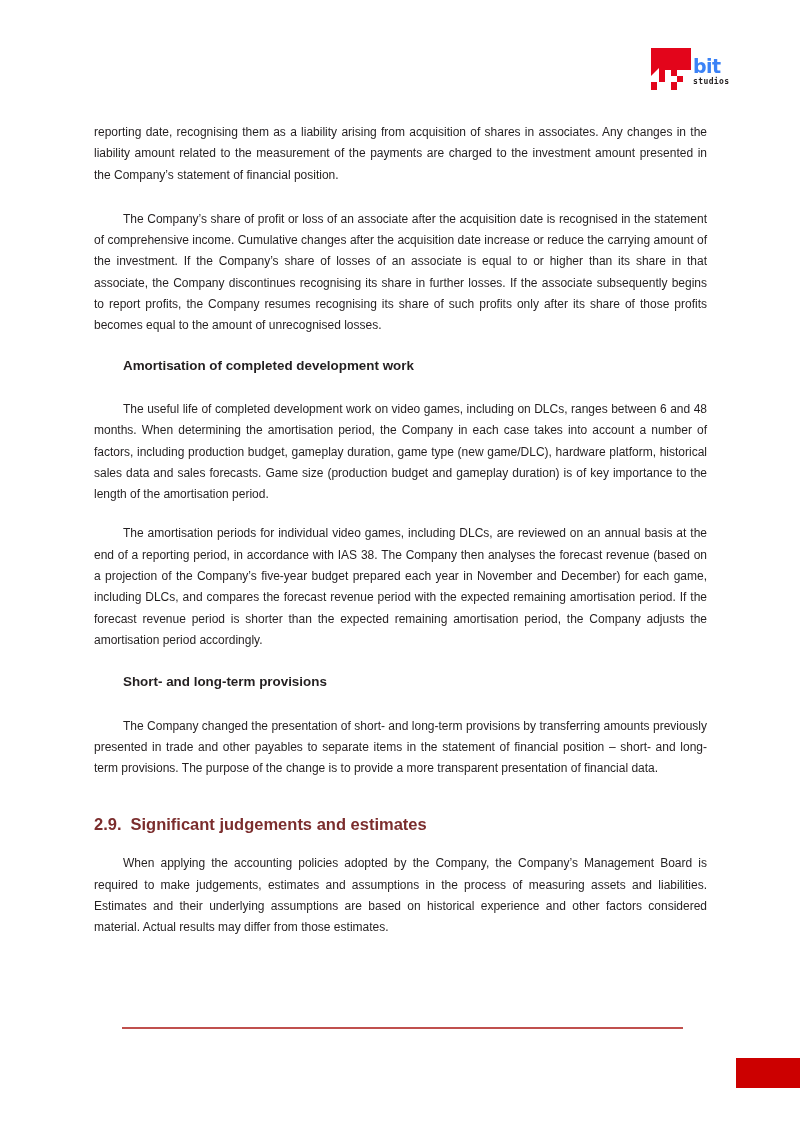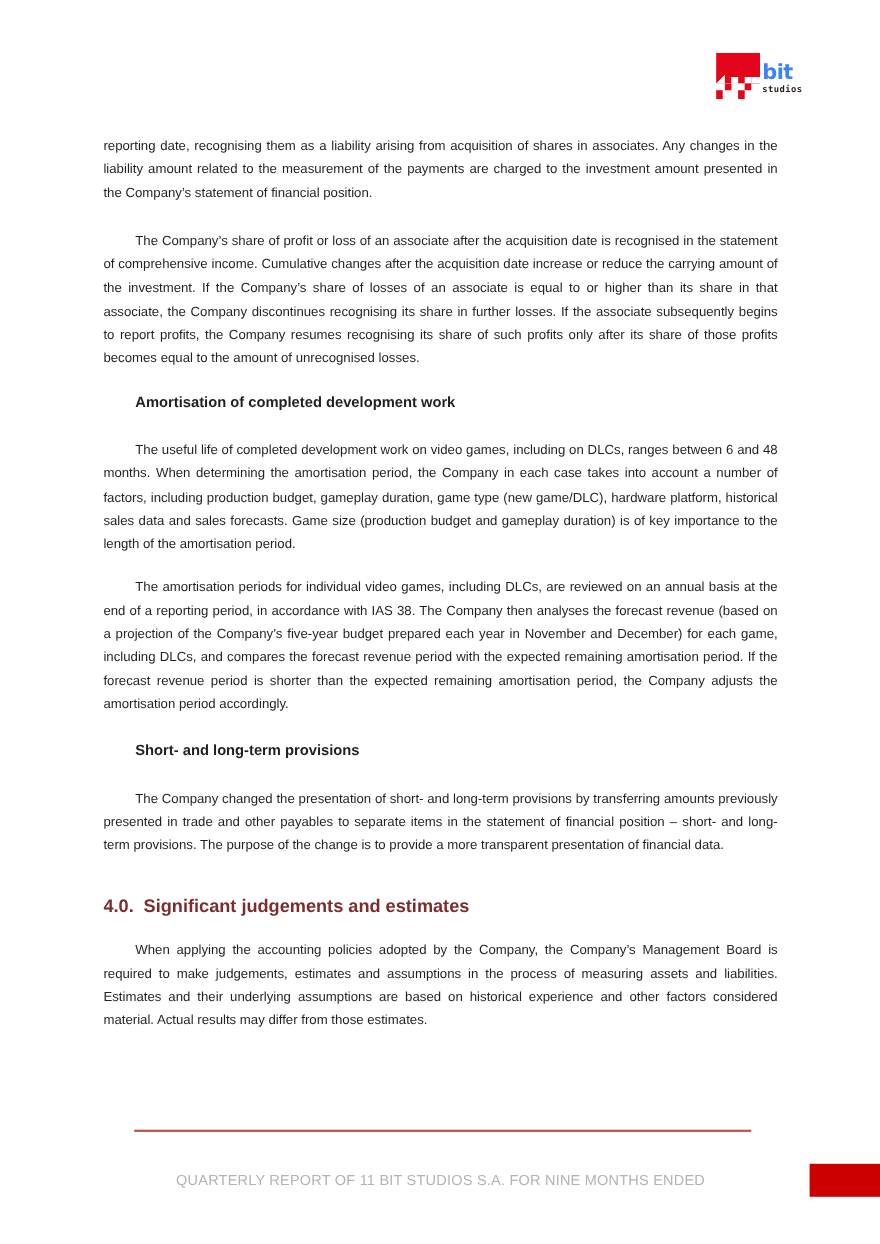--- a/index.html
+++ b/index.html
@@ -184,25 +184,24 @@
 
     <p class="body indent">The useful life of completed development work on video games, including on DLCs, ranges between 6 and 48 months. When determining the amortisation period, the Company in each case takes into account a number of factors, including production budget, gameplay duration, game type (new game/DLC), hardware platform, historical sales data and sales forecasts. Game size (production budget and gameplay duration) is of key importance to the length of the amortisation period.</p>
 
     <p class="body indent gap">The amortisation periods for individual video games, including DLCs, are reviewed on an annual basis at the end of a reporting period, in accordance with IAS 38. The Company then analyses the forecast revenue (based on a projection of the Company’s five-year budget prepared each year in November and December) for each game, including DLCs, and compares the forecast revenue period with the expected remaining amortisation period. If the forecast revenue period is shorter than the expected remaining amortisation period, the Company adjusts the amortisation period accordingly.</p>
 
     <h4 class="subhead tight">Short- and long-term provisions</h4>
 
     <p class="body indent">The Company changed the presentation of short- and long-term provisions by transferring amounts previously presented in trade and other payables to separate items in the statement of financial position – short- and long-term provisions. The purpose of the change is to provide a more transparent presentation of financial data.</p>
 
     <h2 class="section">
-      <span class="num">4.0.</span><span>Significant judgements and estimates</span>
+      <span class="num">2.9.</span><span>Significant judgements and estimates</span>
     </h2>
 
     <p class="body indent gap">When applying the accounting policies adopted by the Company, the Company’s Management Board is required to make judgements, estimates and assumptions in the process of measuring assets and liabilities. Estimates and their underlying assumptions are based on historical experience and other factors considered material. Actual results may differ from those estimates.</p>
 
   </div>
 
   <div class="footer-rule"></div>
-  <div class="footer-text">QUARTERLY REPORT OF 11 BIT STUDIOS S.A. FOR NINE MONTHS ENDED</div>
   <div class="page-number">20</div>
   <div class="footer-block"></div>
 
 </div>
 
 </body></html>

